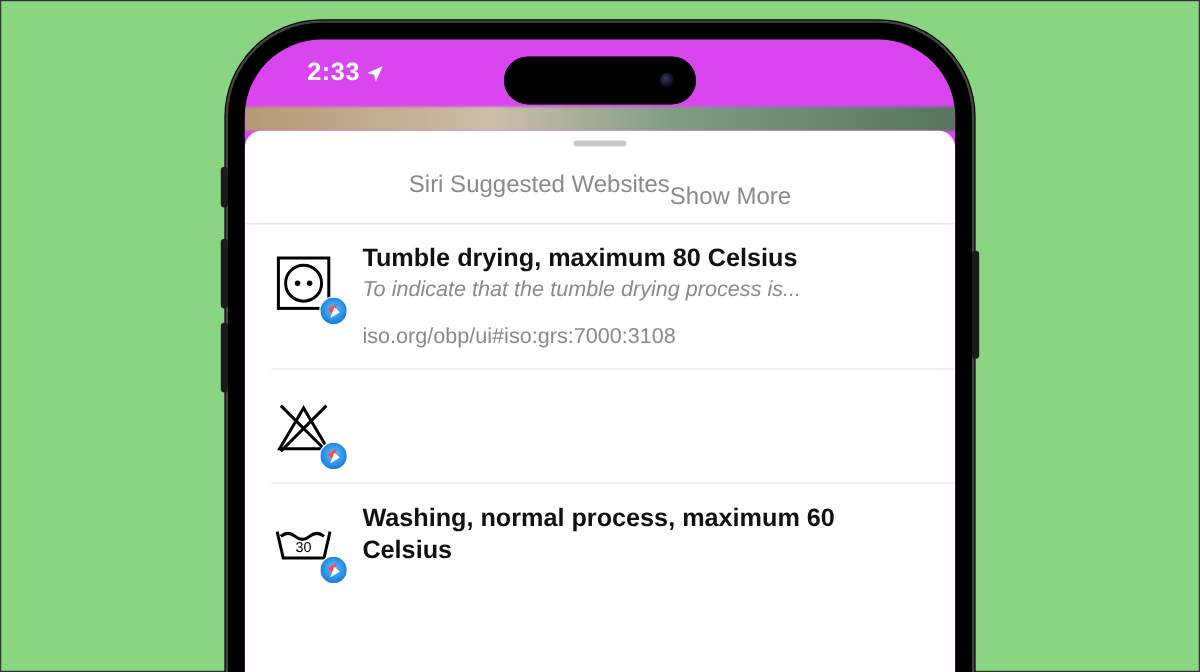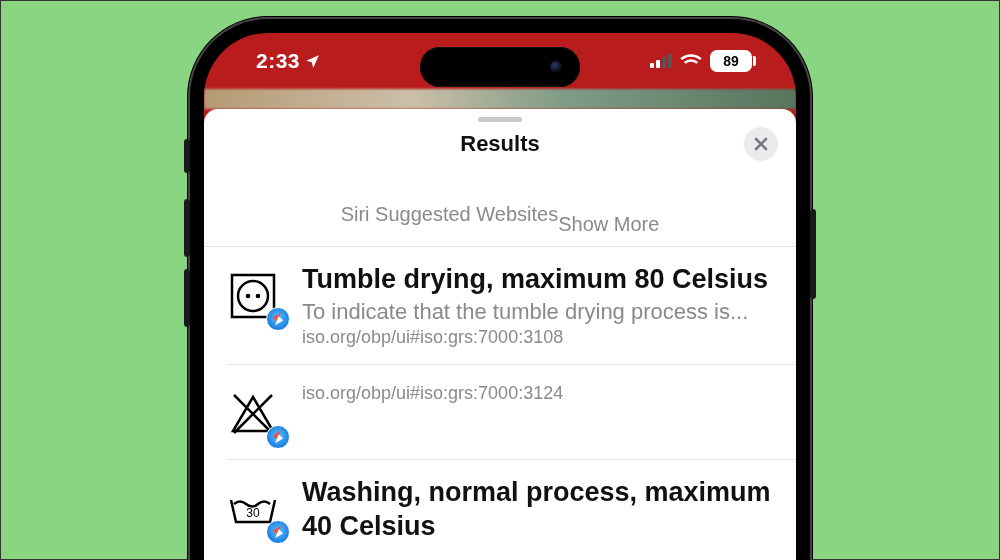--- a/index.html
+++ b/index.html
@@ -18,21 +18,21 @@
     position: relative;
     box-shadow: 0 0 0 2px #444, 0 0 0 3px #000;
   }
   
   .sidebtn { position: absolute; background: #1a1a1a; border-radius: 3px; }
   .sbl1 { left: -6px; top: 120px; width: 6px; height: 34px; }
   .sbl2 { left: -6px; top: 180px; width: 6px; height: 58px; }
   .sbl3 { left: -6px; top: 250px; width: 6px; height: 58px; }
   .sbr1 { right: -6px; top: 190px; width: 6px; height: 90px; }
   .screen {
-    background: #b91c1c; border-radius: 64px 64px 0 0; overflow: hidden;
+    background: #d946ef; border-radius: 64px 64px 0 0; overflow: hidden;
     width: 100%; height: 528px; position: relative;
   }
   
   .statusbar {
     height: 56px; display: flex; align-items: center; justify-content: space-between;
     padding: 0 34px; color: #fff; font-weight: 600;
   }
   .sb-left { display: flex; align-items: center; gap: 4px; font-size: 21px; letter-spacing: 0.5px; padding-left: 18px;}
   .sb-right { display: flex; align-items: center; gap: 8px; padding-right: 10px;}
   .dynamic-island {
@@ -102,23 +102,23 @@
   }
   .safari-badge::before {
     width: 0; height: 0; border-left: 3px solid transparent; border-right: 3px solid transparent;
     border-bottom: 9px solid #ff4a3d; transform: translate(-50%,-80%) rotate(40deg);
   }
   .safari-badge::after {
     width: 0; height: 0; border-left: 3px solid transparent; border-right: 3px solid transparent;
     border-bottom: 9px solid #fff; transform: translate(-50%,-20%) rotate(220deg);
   }
   .texts { flex: 1; min-width: 0; }
-  .title { font-size: 27px; font-weight: 600; color: #111; line-height: 1.25; }
-  .subtitle { font-size: 22px; color: #8a8a8e; white-space: nowrap; overflow: hidden; text-overflow: ellipsis; margin-top:2px;}
-  .url { font-size: 18px; color: #8a8a8e; margin-top: 2px; }
+  .title { font-size: 21px; font-weight: 600; color: #111; line-height: 1.25; }
+  .subtitle { font-size: 18px; color: #8a8a8e; white-space: nowrap; overflow: hidden; text-overflow: ellipsis; margin-top:2px;font-style:italic;}
+  .url { font-size: 18px; color: #8a8a8e; margin-top: 18px; }
   
   .laundry-svg { width: 54px; height: 54px; }
   .wifi-svg, .loc-svg, .x-svg { display:block; }
 </style>
 </head>
 <body>
 
 <div class="stage">
   <div class="phone">
     <div class="sidebtn sbl1"></div>
@@ -127,50 +127,26 @@
     <div class="sidebtn sbr1"></div>
     <div class="screen">
       <div class="dynamic-island"></div>
       <div class="statusbar">
         <div class="sb-left">
           <span>2:33</span>
           <svg class="loc-svg" width="17" height="17" viewBox="0 0 24 24" fill="#fff">
               <path d="M3 11 L21 3 L13 21 L11 13 Z"></path>
             </svg>
         </div>
-        <div class="sb-right">
-          <div class="signal">
-            <span></span>
-              <span></span>
-              <span class="dim"></span>
-              <span class="dim"></span>
-          </div>
-          <svg class="wifi-svg" width="22" height="16" viewBox="0 0 24 18" fill="#fff">
-            <path d="M12 18 a2 2 0 1 0 0.001 0 Z"></path>
-            <path d="M4 10 a12 12 0 0 1 16 0 l-2 2 a9 9 0 0 0 -12 0 Z"></path>
-            <path d="M0 6 a18 18 0 0 1 24 0 l-2 2 a15 15 0 0 0 -20 0 Z"></path>
-          </svg>
-          <div class="battery">
-            <span>89</span>
-          </div>
-        </div>
       </div>
 
       <div class="photos-peek"></div>
 
       <div class="sheet">
         <div class="grabber"></div>
-        <div class="sheet-header">
-          <div class="sheet-title">Results</div>
-          <div class="close-btn">
-            <svg class="x-svg" width="14" height="14" viewBox="0 0 14 14">
-              <path d="M2 2 L12 12 M12 2 L2 12" stroke="#7a7a7e" stroke-width="2.6" stroke-linecap="round"></path>
-            </svg>
-          </div>
-        </div>
 
         <div class="section-header">
           <span>Siri Suggested Websites</span>
           <span class="more">Show More</span>
         </div>
 
         <div class="list">
 
           <div class="row">
             <div class="icon-wrap">
@@ -192,35 +168,34 @@
           <div class="row">
             <div class="icon-wrap">
               <svg class="laundry-svg" viewBox="0 0 54 54">
                 <path d="M27 10 L47 44 L7 44 Z" fill="none" stroke="#000" stroke-width="2.5" stroke-linejoin="miter"></path>
                 <line x1="8" y1="8" x2="46" y2="46" stroke="#000" stroke-width="2.5"></line>
                 <line x1="46" y1="8" x2="8" y2="46" stroke="#000" stroke-width="2.5"></line>
               </svg>
               <div class="safari-badge"></div>
             </div>
             <div class="texts">
-              <div class="url">iso.org/obp/ui#iso:grs:7000:3124</div>
             </div>
           </div>
 
           <div class="row">
             <div class="icon-wrap">
               <svg class="laundry-svg" viewBox="0 0 54 54">
                 <path d="M5 18 L10 40 L44 40 L49 18" fill="none" stroke="#000" stroke-width="2.5" stroke-linejoin="miter" stroke-linecap="butt"></path>
                 <path d="M8 22 Q14 17 20 22 T32 22 T44 22" fill="none" stroke="#000" stroke-width="2.5"></path>
                 <text x="27" y="35" text-anchor="middle" font-size="12" font-family="Arial" fill="#000">30</text>
               </svg>
               <div class="safari-badge"></div>
             </div>
             <div class="texts">
-              <div class="title">Washing, normal process, maximum 40 Celsius</div>
+              <div class="title">Washing, normal process, maximum 60 Celsius</div>
             </div>
           </div>
 
         </div>
       </div>
     </div>
   </div>
 </div>
 
 </body></html>

